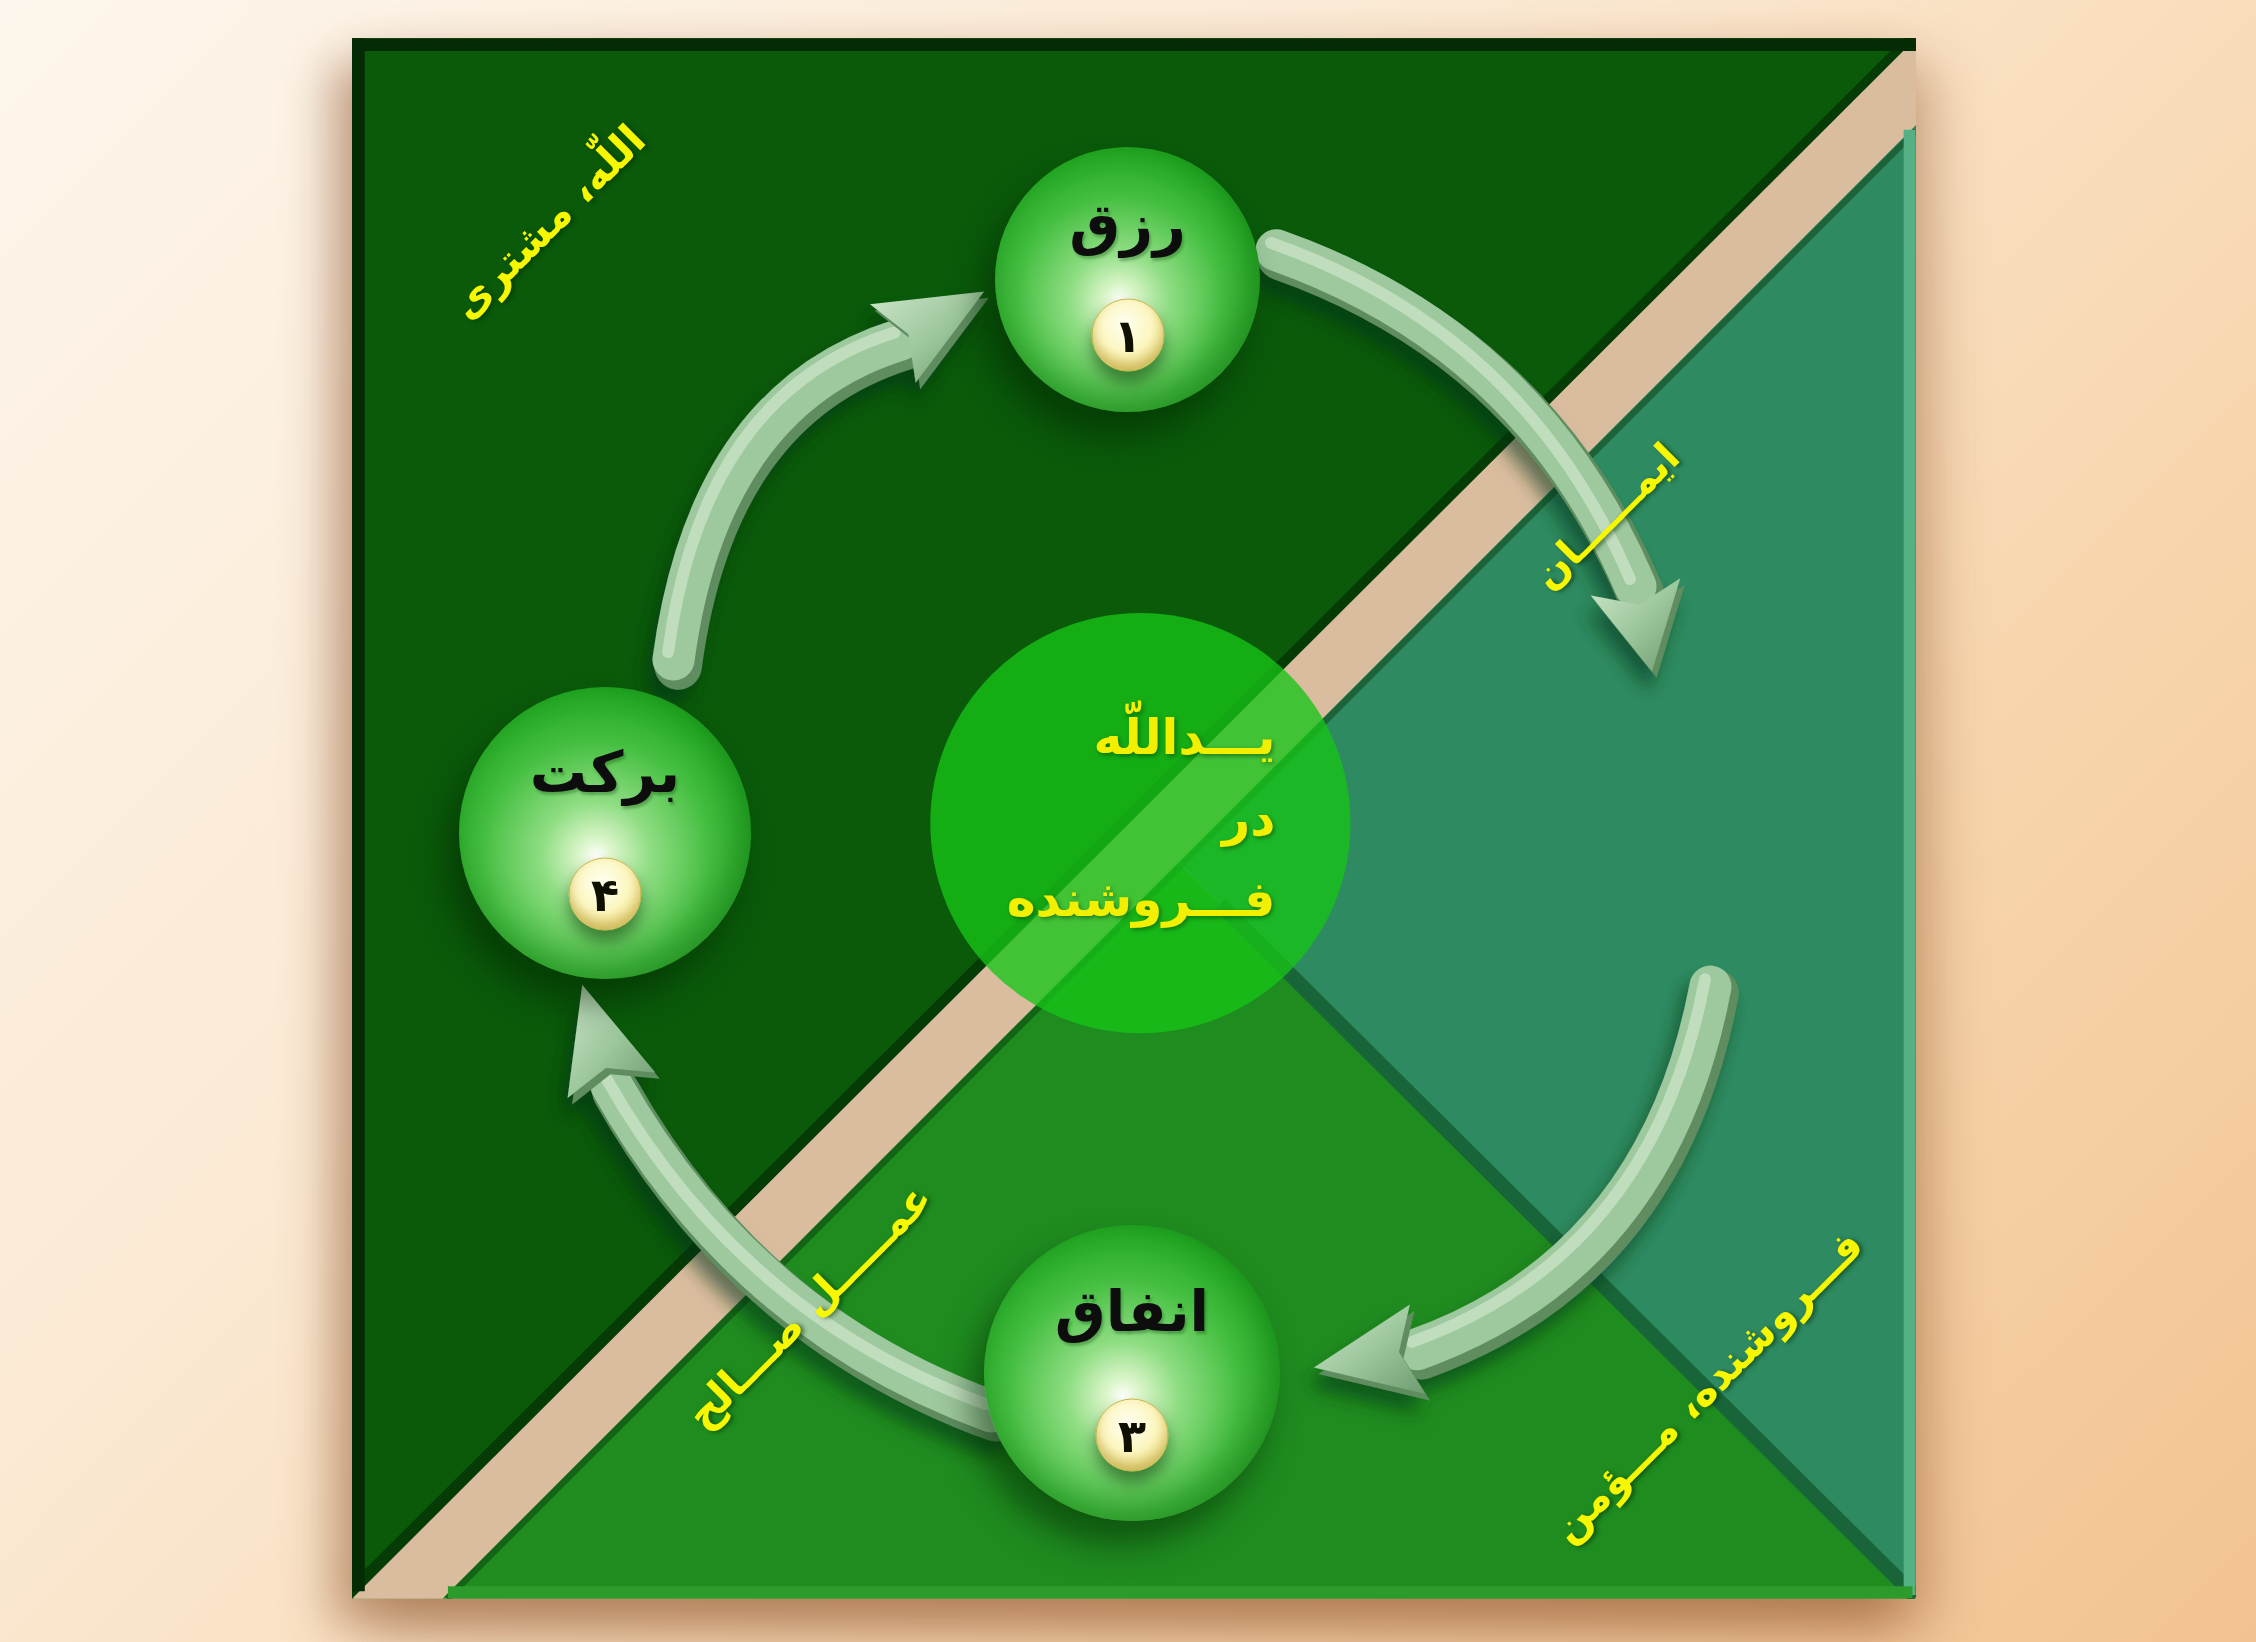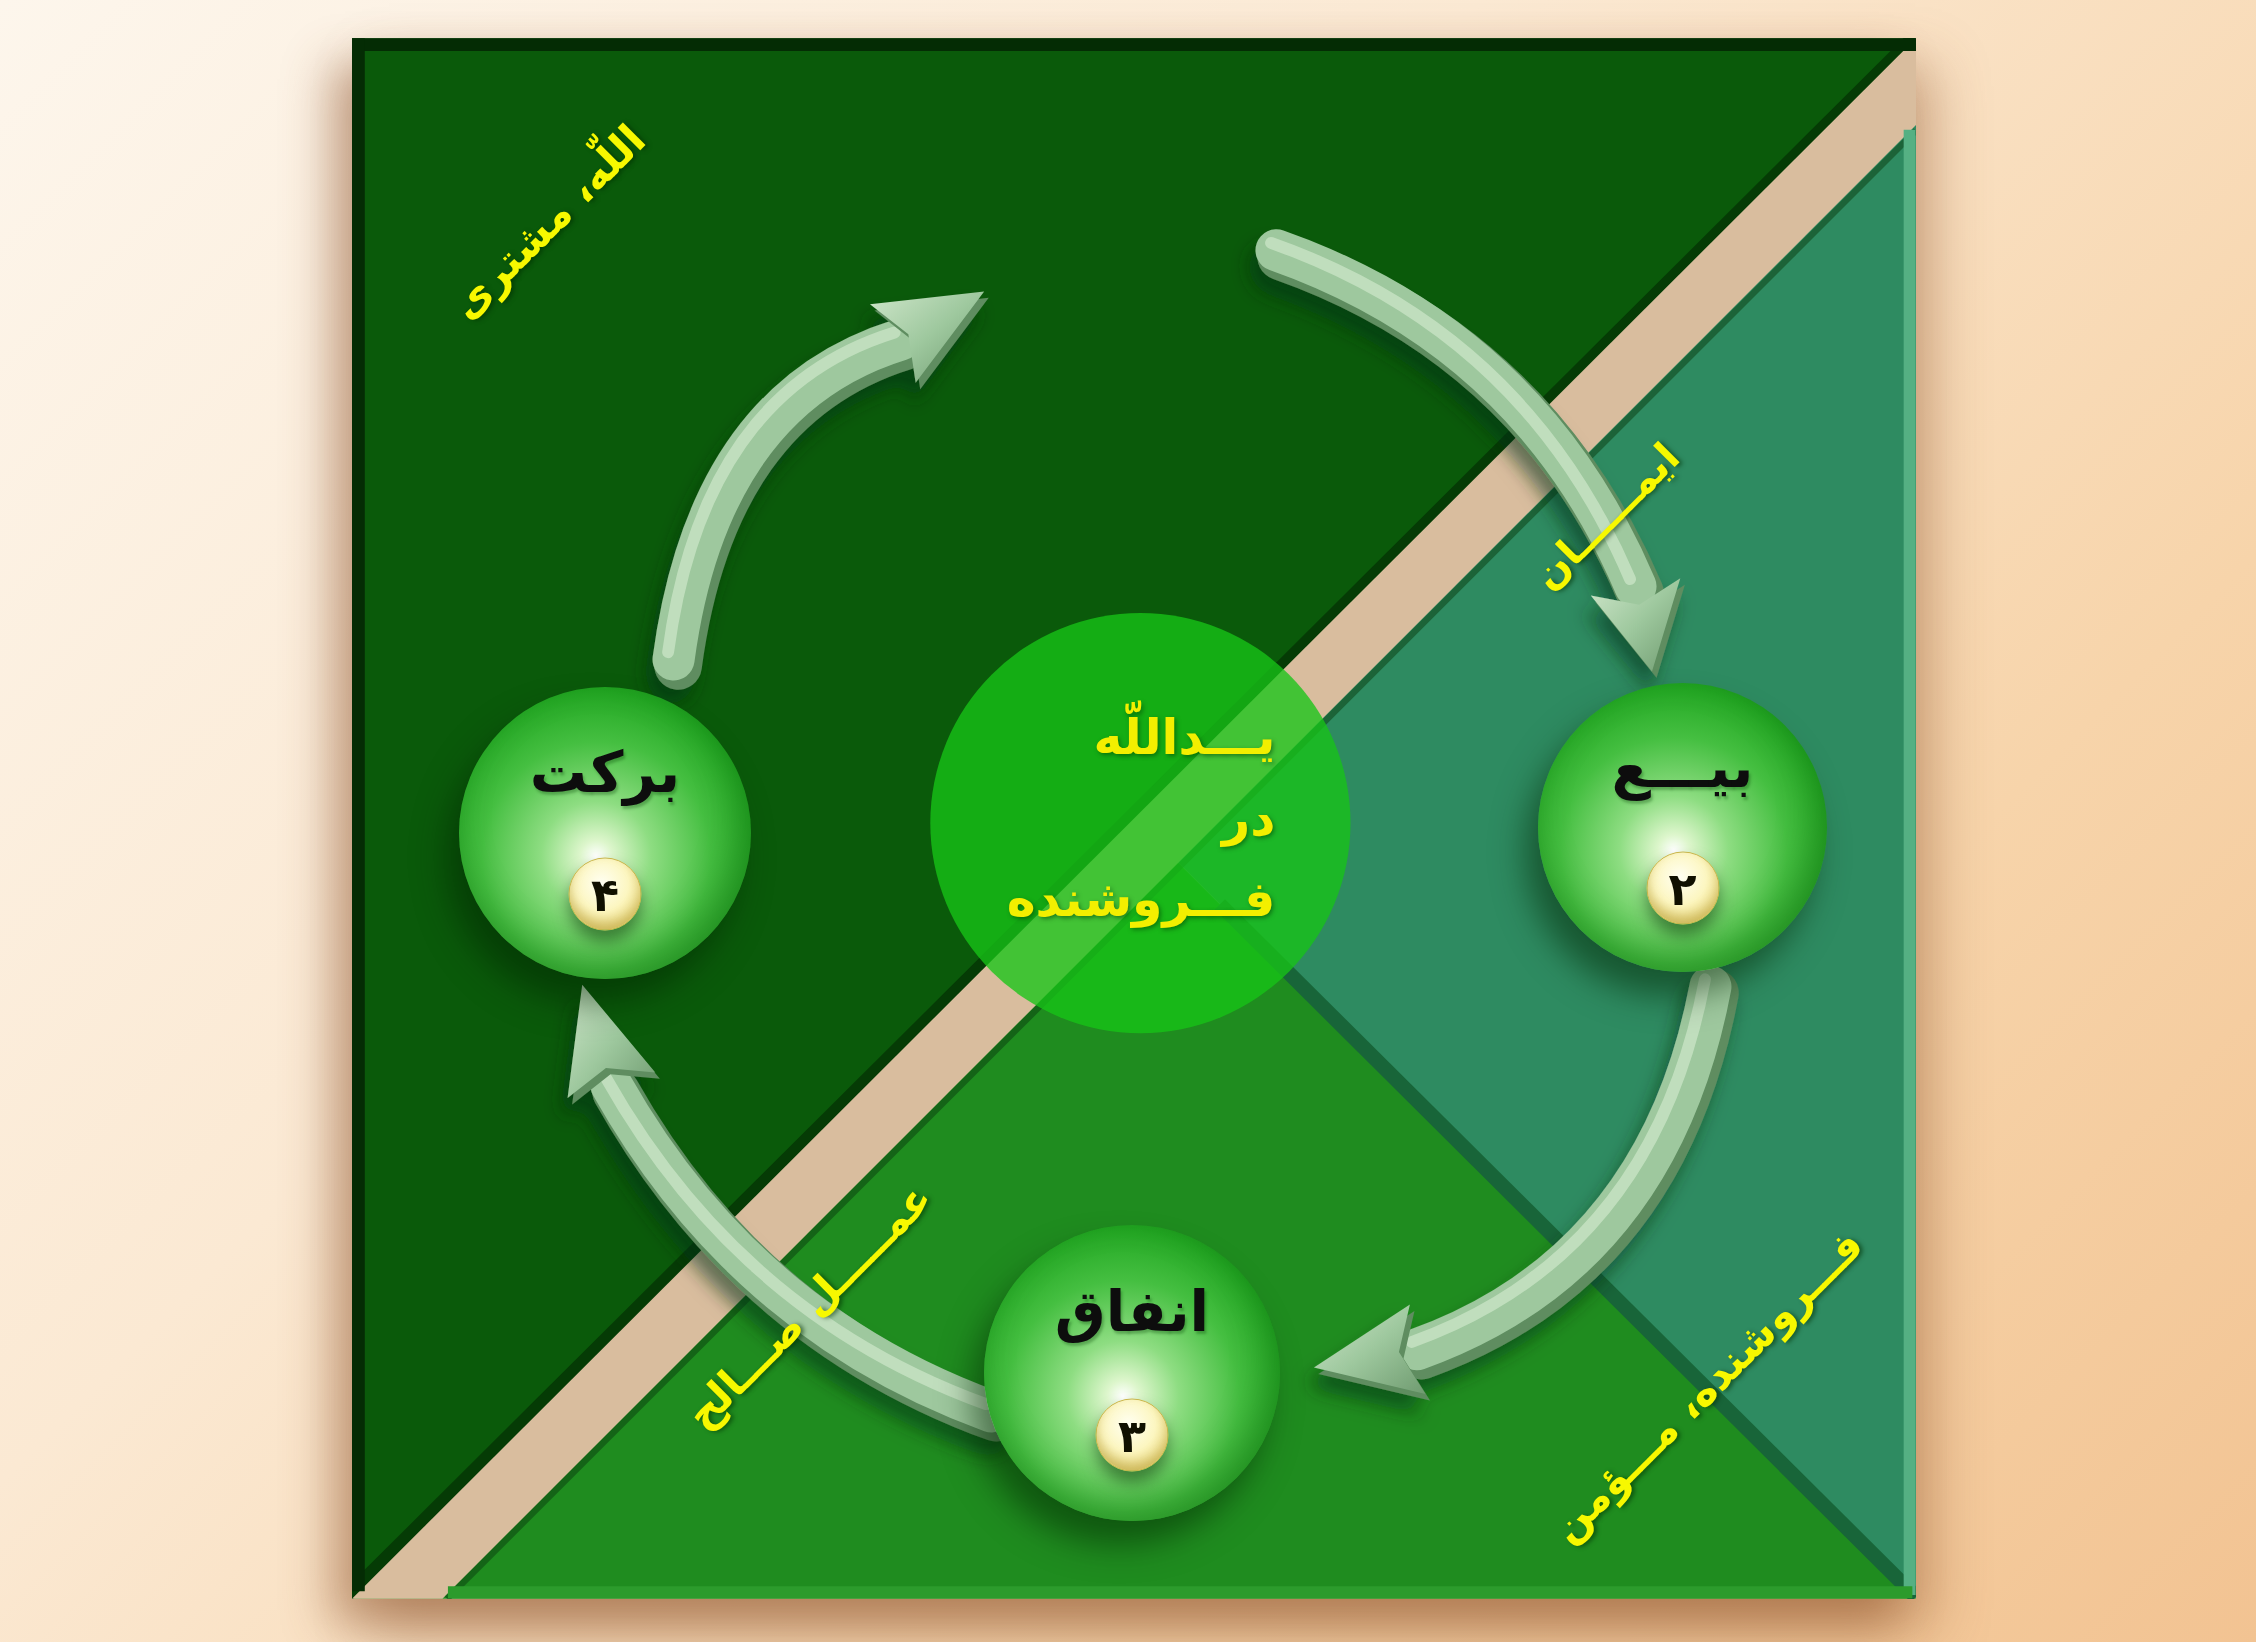--- a/index.html
+++ b/index.html
@@ -130,24 +130,24 @@
     <div class="corner-label lbl-r" dir="rtl">ايمــــــان</div>
     <div class="corner-label lbl-bl" dir="rtl">عمـــــل صـــالح</div>
     <div class="corner-label lbl-br" dir="rtl">فـــروشنده، مـــؤمن</div>
 
     <div class="center-text" dir="rtl">
       <div>يـــداللّه</div>
       <div>در</div>
       <div>فـــروشنده</div>
     </div>
 
-    <div class="node node-2">
-      <div class="node-label" dir="rtl">بيـــع</div>
+    <div class="node node-1">
+      <div class="node-label" dir="rtl">رزق</div>
       <div class="badge">
-        <span>۲</span>
+        <span>۱</span>
       </div>
     </div>
     <div class="node node-3">
       <div class="node-label" dir="rtl">انفاق</div>
       <div class="badge">
         <span>۳</span>
       </div>
     </div>
     <div class="node node-4">
       <div class="node-label" dir="rtl">برکت</div>

